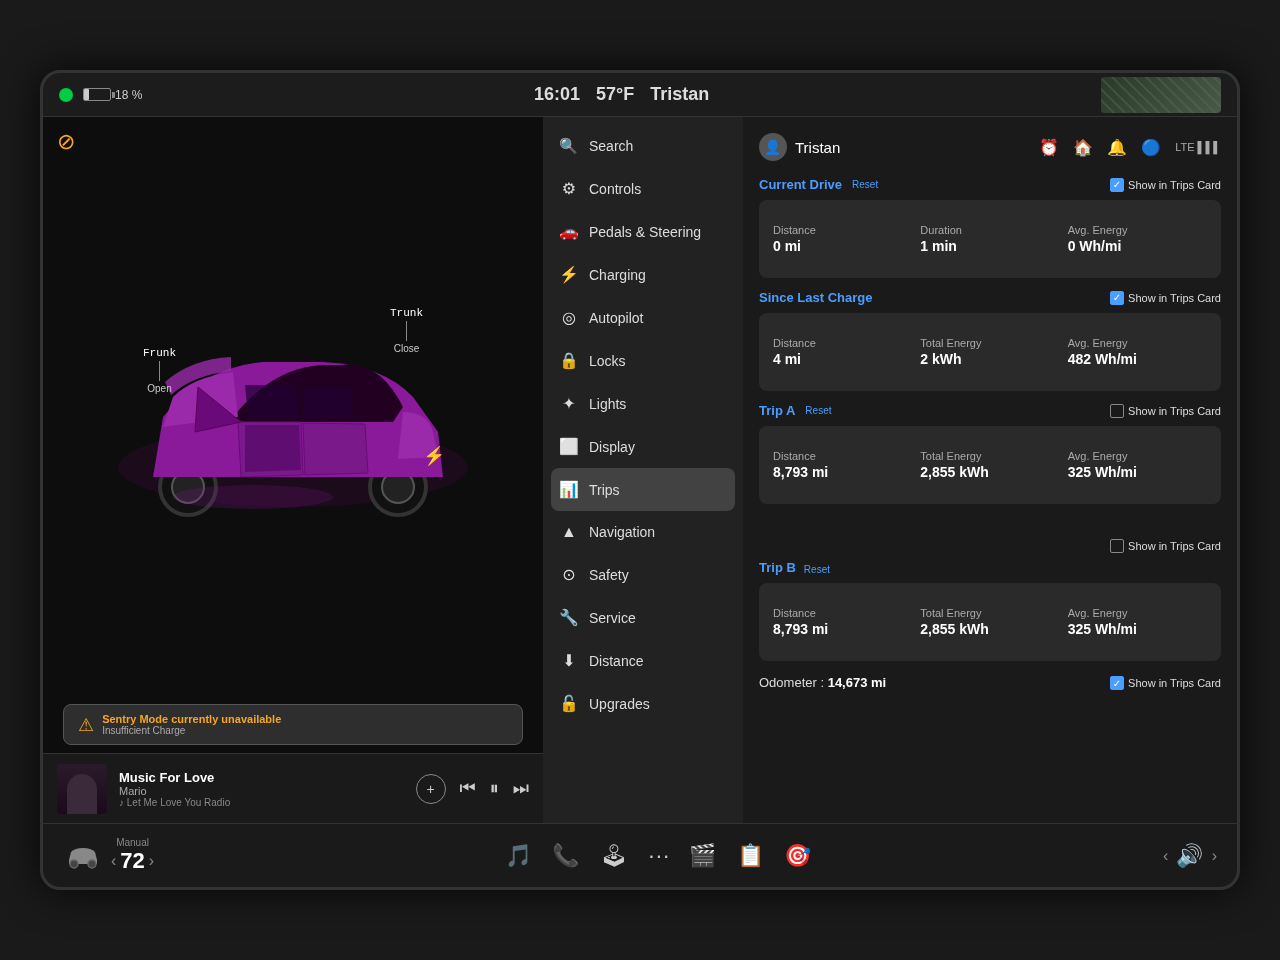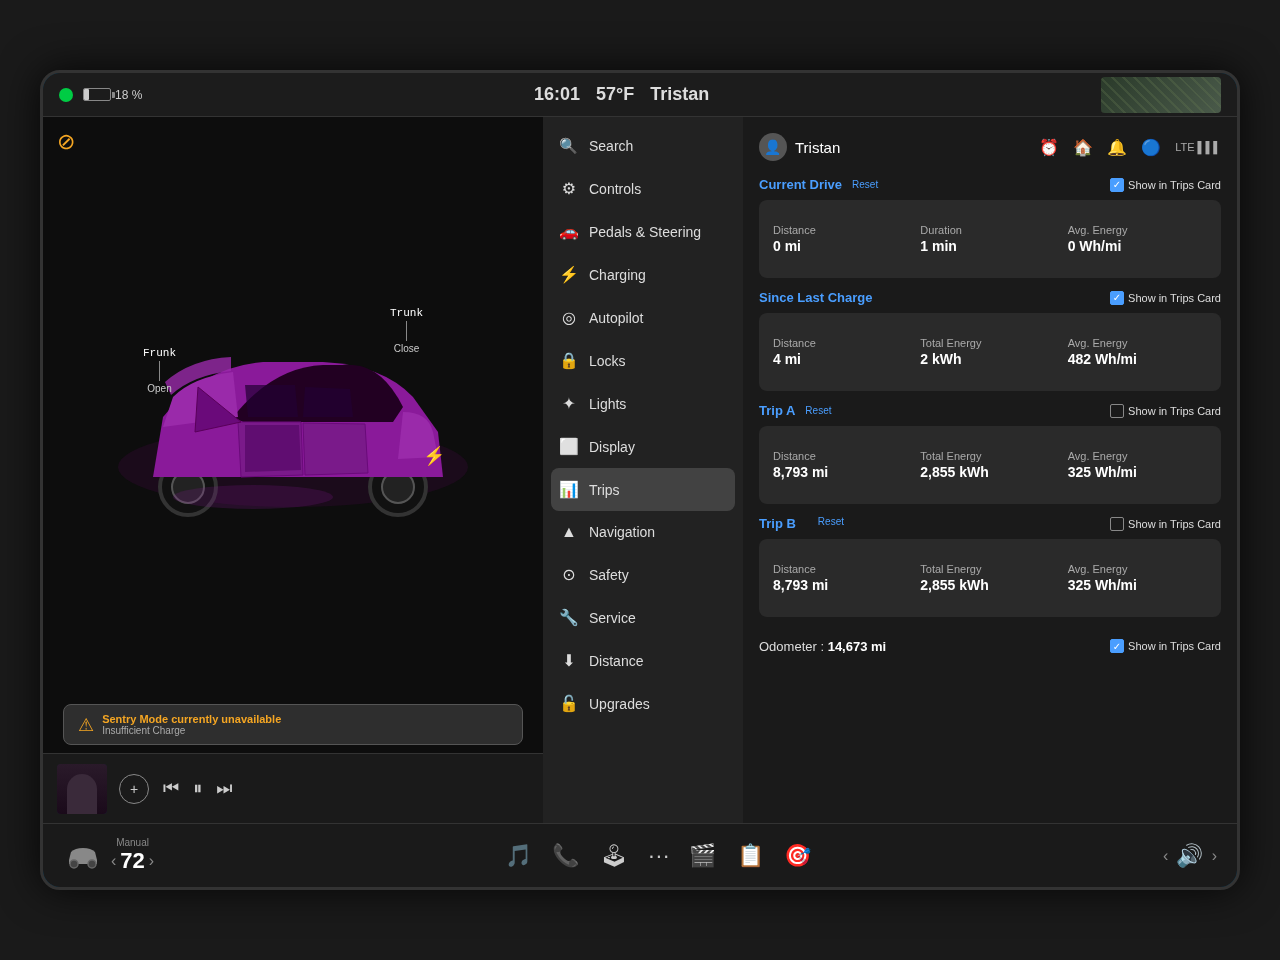--- a/index.html
+++ b/index.html
@@ -476,23 +476,23 @@
 
     .stat-value {
       color: #fff;
       font-size: 14px;
       font-weight: 600;
     }
 
     
     .odometer-row {
       display: flex;
-      align-items: flex-start;
+      align-items: flex-end;
       justify-content: space-between;
-      margin-top: 14px;
+      margin-top: 6px;
       padding-top: 8px;
     }
 
     .odometer-text {
       color: #ddd;
       font-size: 13px;
     }
 
     .odometer-value {
       color: #fff;
@@ -678,20 +678,25 @@
           <span class="warning-sub">Insufficient Charge</span>
         </div>
       </div>
 
       <div class="music-player">
         <div class="album-art">
           <div class="album-art-inner">
             <div class="album-art-figure"></div>
           </div>
         </div>
+        <div class="music-info">
+          <div class="music-title">Music For Love</div>
+          <div class="music-artist">Mario</div>
+          <div class="music-station">♪ Let Me Love You Radio</div>
+        </div>
         <div class="music-controls">
           <div class="music-btn-circle">+</div>
           <button class="music-btn">⏮</button>
           <button class="music-btn">⏸</button>
           <button class="music-btn">⏭</button>
         </div>
       </div>
     </div>
 
     <div class="nav-panel">
@@ -839,21 +844,21 @@
           <div class="stat-label">Total Energy</div>
           <div class="stat-value">2,855 kWh</div>
         </div>
         <div class="stat-item">
           <div class="stat-label">Avg. Energy</div>
           <div class="stat-value">325 Wh/mi</div>
         </div>
       </div>
 
       <div class="section-header">
-        <div style="display:flex; align-items:flex-start; gap:22px;">
+        <div style="display:flex; align-items:flex-end; gap:8px;margin-top:44px;">
           <span class="section-title">Trip B</span>
           <button class="reset-btn">Reset</button>
         </div>
         <div class="show-trips-label">
           <div class="checkbox-empty"></div>
           <span>Show in Trips Card</span>
         </div>
       </div>
       <div class="stats-card">
         <div class="stat-item">

